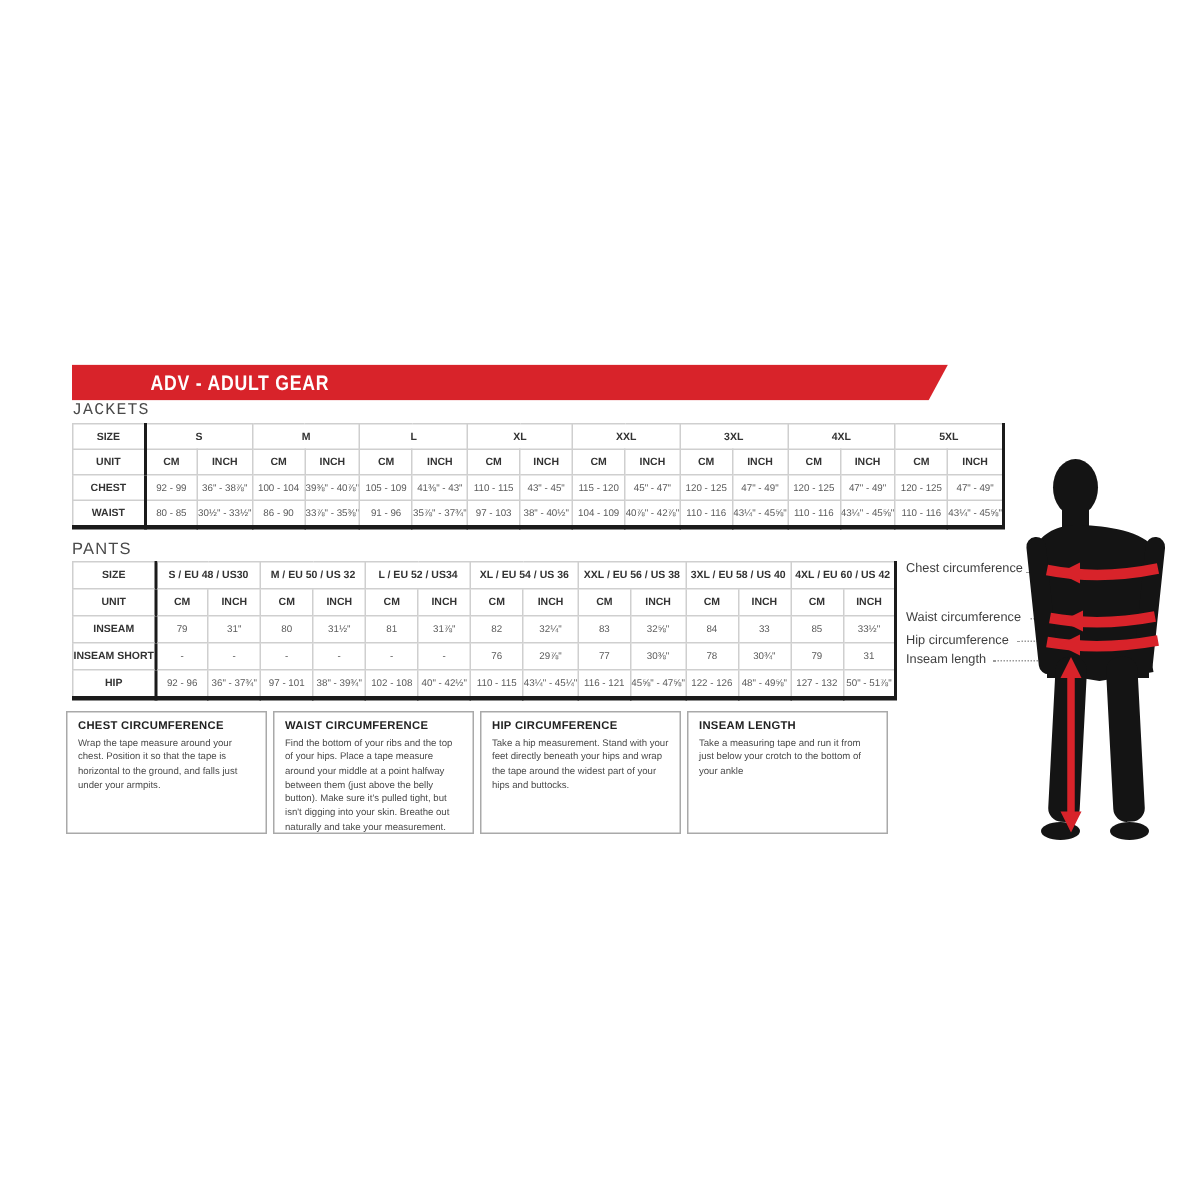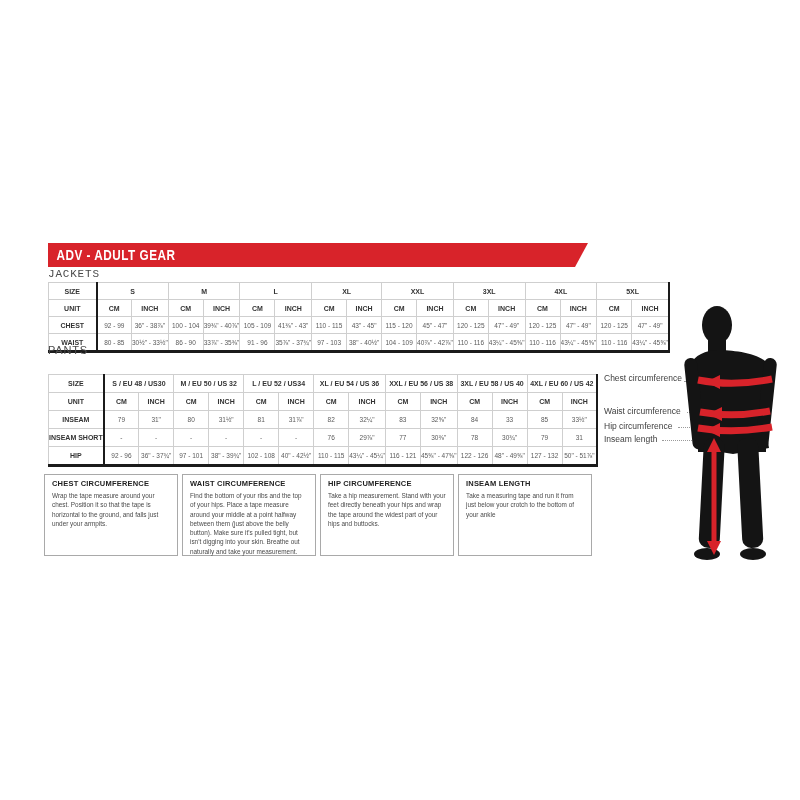--- a/index.html
+++ b/index.html
@@ -1,21 +1,21 @@
 <!DOCTYPE html>
 <html><head>
 <meta charset="utf-8">
 <style>
   html,body{margin:0;padding:0;background:#fff;}
   .canvas{position:relative;width:800px;height:800px;background:#ffffff;overflow:hidden;
           font-family:"Liberation Sans","DejaVu Sans",sans-serif;color:#3c3c3c;}
 
   
   .banner{position:absolute;left:48px;top:243px;width:540px;height:24px;background:#d8232a;
-          clip-path:polygon(0 0,100% 0,calc(100% - 13px) 100%,0 100%);}
+          clip-path:polygon(0 0,100% 0,calc(100% - 13px) 100%,0 100%);padding-left:44px;}
   .banner span{display:inline-block;transform:scaleX(.84);transform-origin:left center;
           color:#fff;font-weight:bold;font-size:14px;line-height:24px;padding-left:10px;
           letter-spacing:.6px;white-space:nowrap;}
 
   .section-label{position:absolute;left:48px;font-size:11px;color:#4a4a4a;letter-spacing:.8px;}
 
   
   table.sizing{position:absolute;left:48px;border-collapse:collapse;table-layout:fixed;
           background:#fff;border:1px solid #8f8f8f;border-right:2px solid #1b1b1b;
           border-bottom:3px solid #1b1b1b;}
@@ -134,21 +134,21 @@
       <td>110 - 116</td>
       <td>43¼" - 45⅝"</td>
       <td>110 - 116</td>
       <td>43¼" - 45⅝"</td>
       <td>110 - 116</td>
       <td>43¼" - 45⅝"</td>
     </tr>
   </tbody>
     </table>
 
-  <div class="section-label" style="top:344px;">PANTS</div>
+  <div class="section-label" style="top:360px;">PANTS</div>
 
   <table class="sizing" id="pants-table" style="top:374px;">
     <colgroup>
       <col style="width:48px;">
       <col style="width:35px;">
         <col style="width:35px;">
         <col style="width:35px;">
         <col style="width:35px;">
       <col style="width:35px;">
         <col style="width:35px;">

